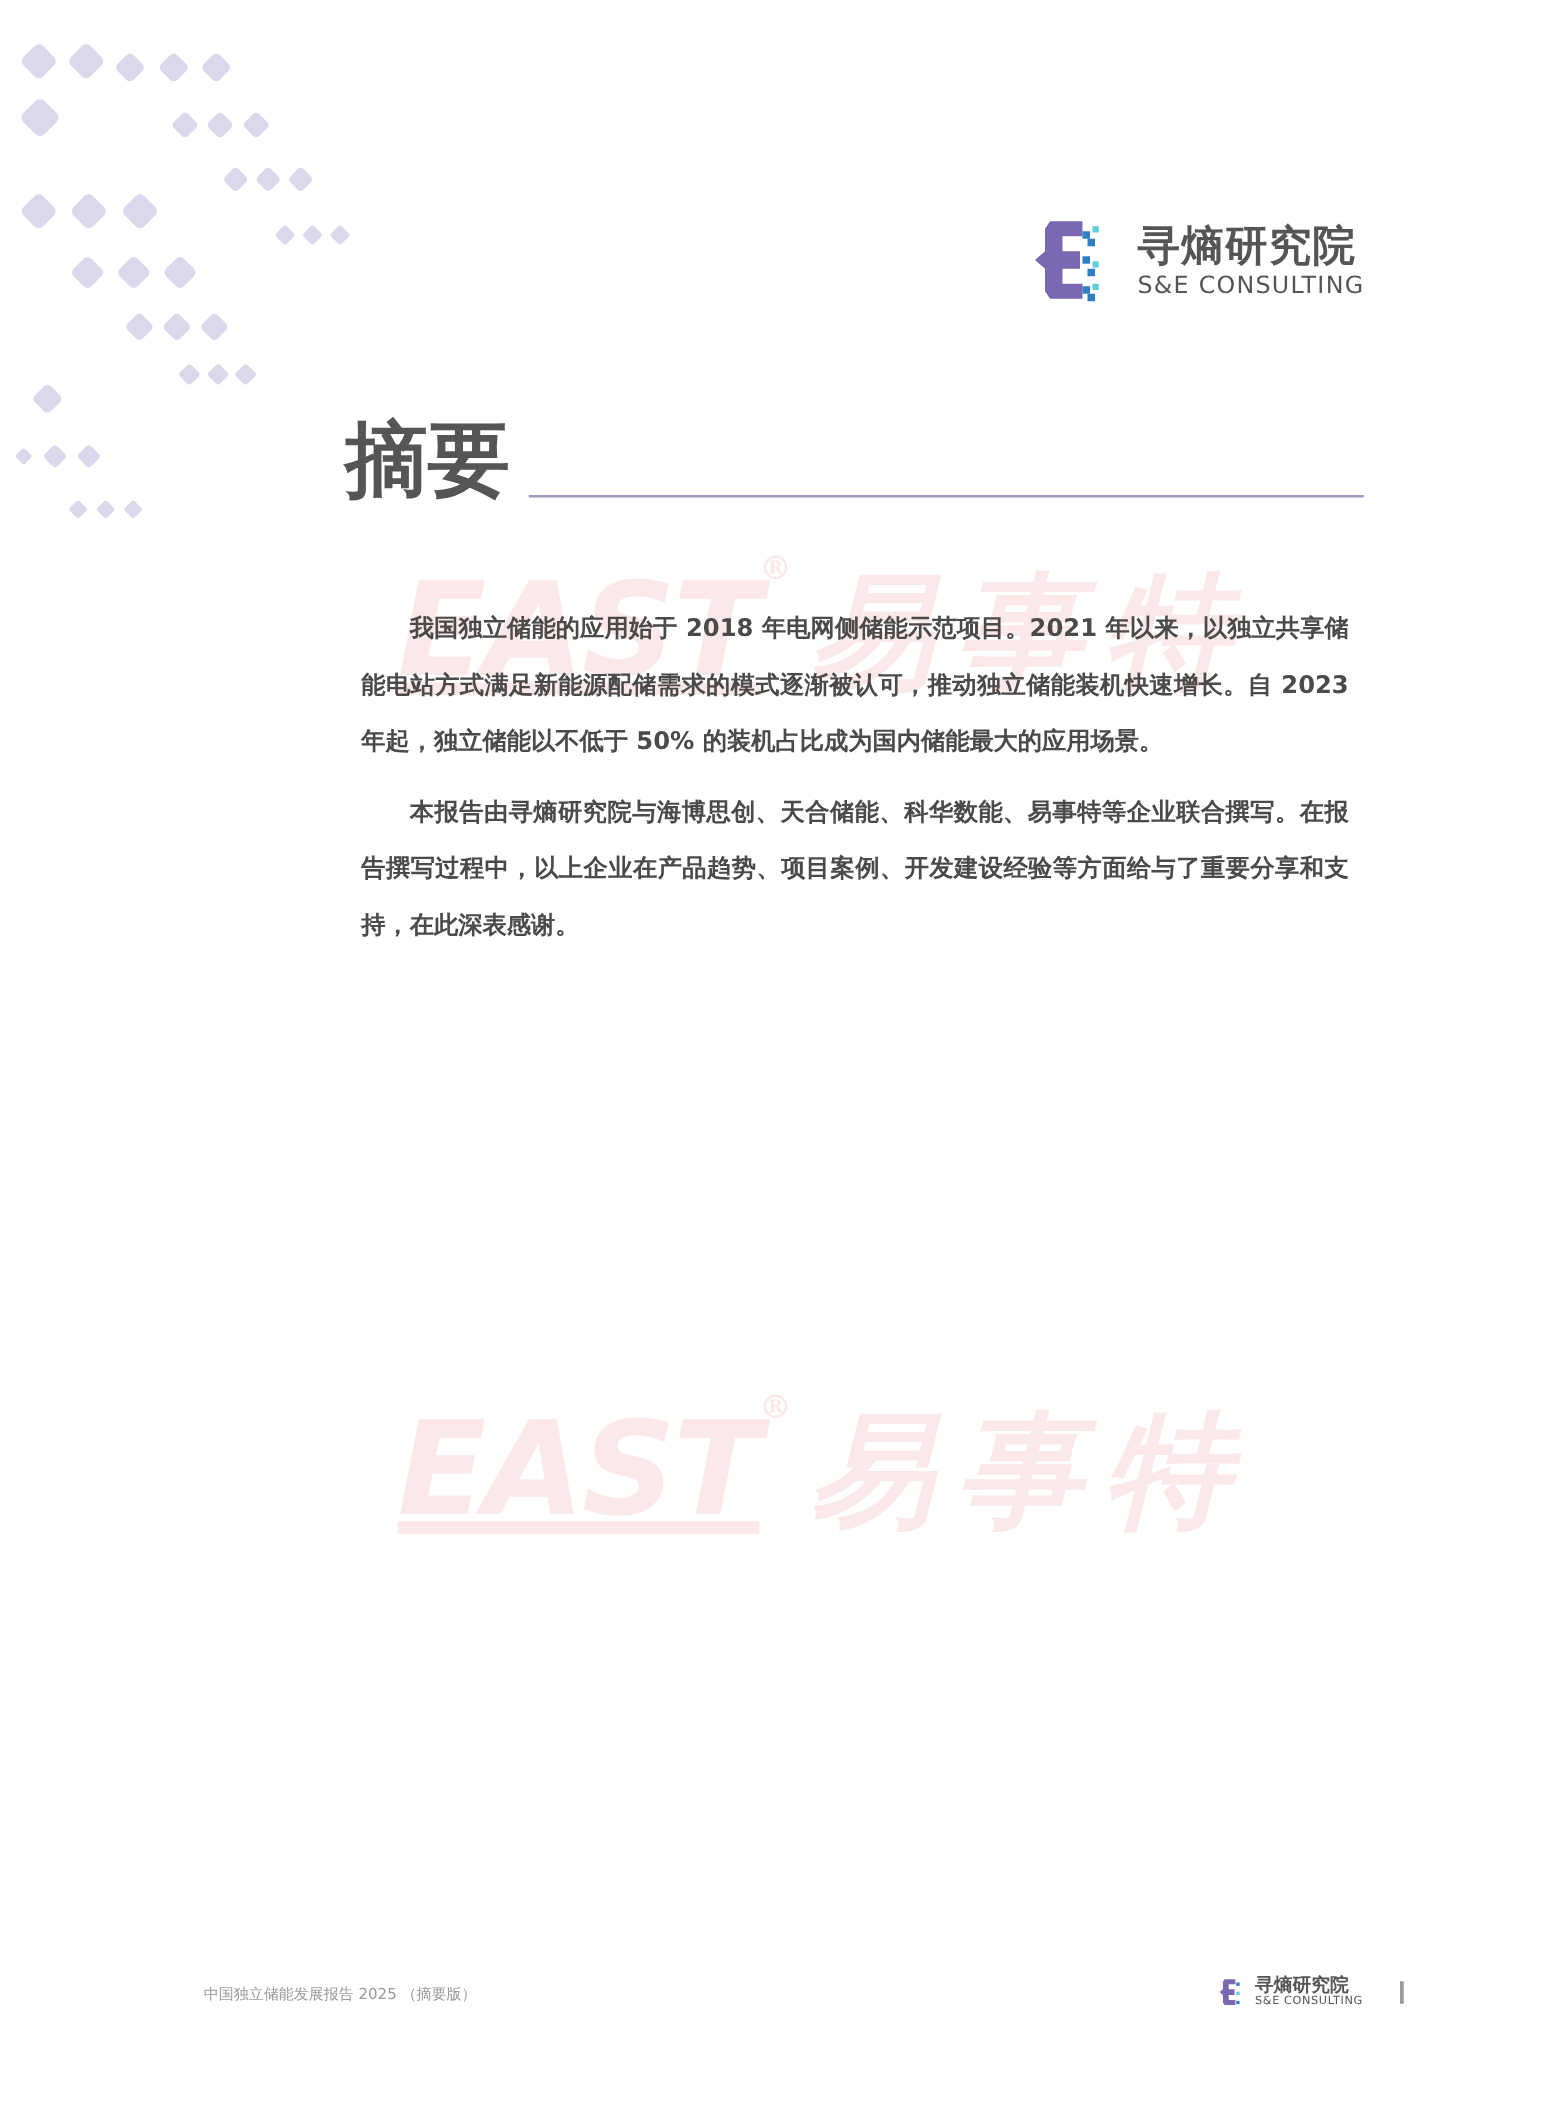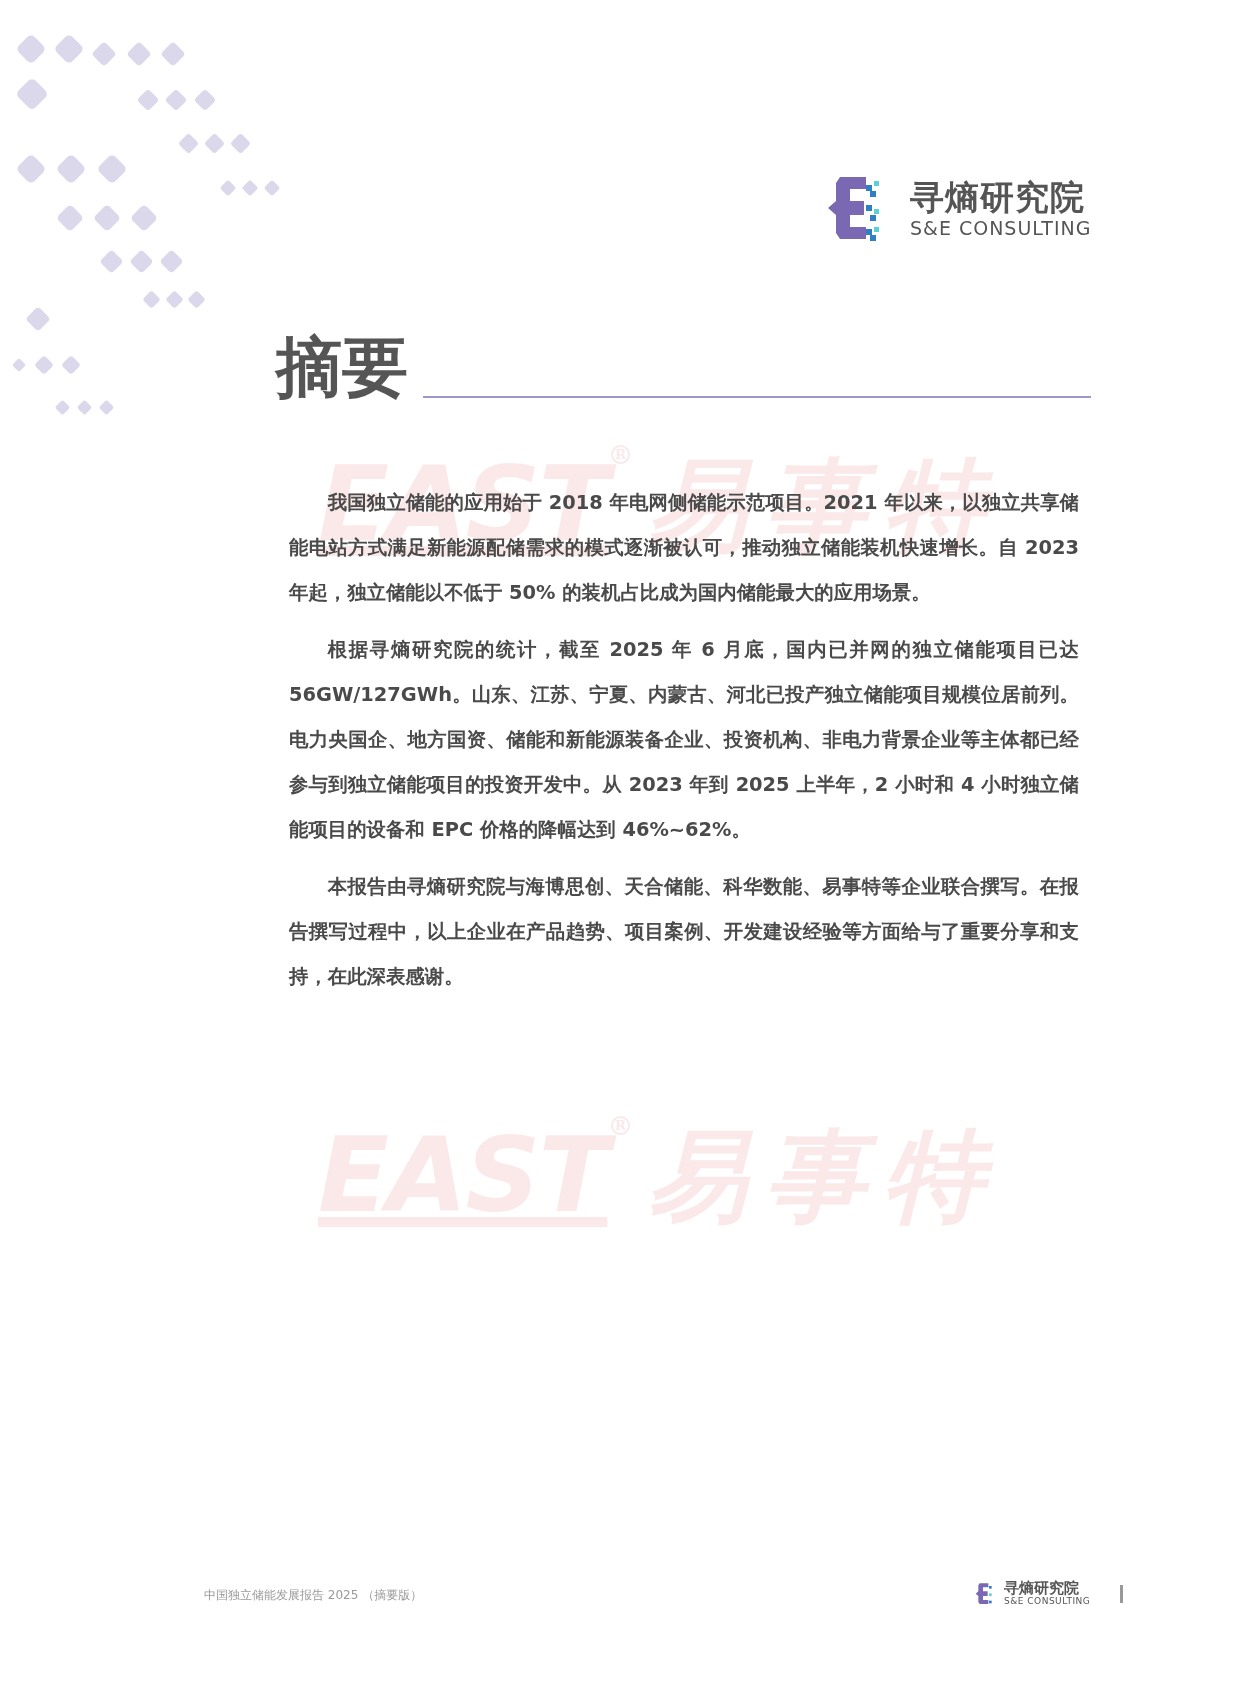--- a/index.html
+++ b/index.html
@@ -29,21 +29,21 @@
     font-family: "DejaVu Serif", serif; pointer-events: none; white-space: nowrap;
   }
   .wm-en { font-size: 104px; font-style: italic; letter-spacing: -2px; font-family: "DejaVu Sans", sans-serif; text-decoration: underline; }
   .wm-cn { font-size: 100px; letter-spacing: 18px; font-style: italic; }
   .wm-r { font-size: 26px; }
   .body-text {
     position: absolute; left: 277px; top: 468px; width: 814px;
     font-size: 19.4px; line-height: 45px; color: #4a4a4a; text-align: justify;
   }
   .body-text p { margin: 12px; text-indent: 2em; font-weight: bold; }
-  .footer-left { position: absolute; left: 163px; top: 1587px; font-size: 12px; color: #9a9a9a; margin-left: 41px; }
+  .footer-left { position: absolute; left: 163px; top: 1587px; font-size: 12px; color: #9a9a9a; }
   .footer-logo { position: absolute; left: 975px; top: 1580px; display: flex; align-items: center; }
   .footer-logo .mark { width: 24px; height: 26px; position: relative; }
   .footer-logo .cn { font-size: 15px; font-weight: bold; color: #555; line-height: 16px; }
   .footer-logo .en { font-size: 9px; color: #555; letter-spacing: 0.5px; line-height: 11px; }
   .footer-bar { position: absolute; left: 1120px; top: 1585px; width: 3px; height: 18px; background: #999; }
 </style>
 </head>
 <body>
 
 <div class="deco">
@@ -109,21 +109,20 @@
 
 <div class="watermark" style="left:318px;top:440px;">
   <span class="wm-en">EAST</span><span class="wm-r" style="vertical-align:top;">®</span><span class="wm-cn" style="margin-left:14px;">易事特</span>
 </div>
 <div class="watermark" style="left:318px;top:1075px;margin-top:36px;">
   <span class="wm-en">EAST</span><span class="wm-r" style="vertical-align:top;">®</span><span class="wm-cn" style="margin-left:14px;">易事特</span>
 </div>
 
 <div class="body-text">
   <p>我国独立储能的应用始于 2018 年电网侧储能示范项目。2021 年以来，以独立共享储能电站方式满足新能源配储需求的模式逐渐被认可，推动独立储能装机快速增长。自 2023 年起，独立储能以不低于 50% 的装机占比成为国内储能最大的应用场景。</p>
-  <p>根据寻熵研究院的统计，截至 2025 年 6 月底，国内已并网的独立储能项目已达 56GW/127GWh。山东、江苏、宁夏、内蒙古、河北已投产独立储能项目规模位居前列。电力央国企、地方国资、储能和新能源装备企业、投资机构、非电力背景企业等主体都已经参与到独立储能项目的投资开发中。从 2023 年到 2025 上半年，2 小时和 4 小时独立储能项目的设备和 EPC 价格的降幅达到 46%~62%。</p>
   <p>本报告由寻熵研究院与海博思创、天合储能、科华数能、易事特等企业联合撰写。在报告撰写过程中，以上企业在产品趋势、项目案例、开发建设经验等方面给与了重要分享和支持，在此深表感谢。</p>
 </div>
 
 <div class="footer-left">中国独立储能发展报告 2025 （摘要版）</div>
 <div class="footer-logo">
   <div class="mark">
     <svg width="24" height="26" viewBox="0 0 72 68">
       <path d="M14 2 H40 V14 H24 V26 H38 V40 H24 V52 H40 V64 H14 L10 58 V40 L2 33 L10 26 V8 Z" fill="#7b68b3"></path>
       <rect x="42" y="10" width="8" height="8" fill="#2f7fc4"></rect>
       <rect x="42" y="32" width="8" height="8" fill="#5ccfd8"></rect>

